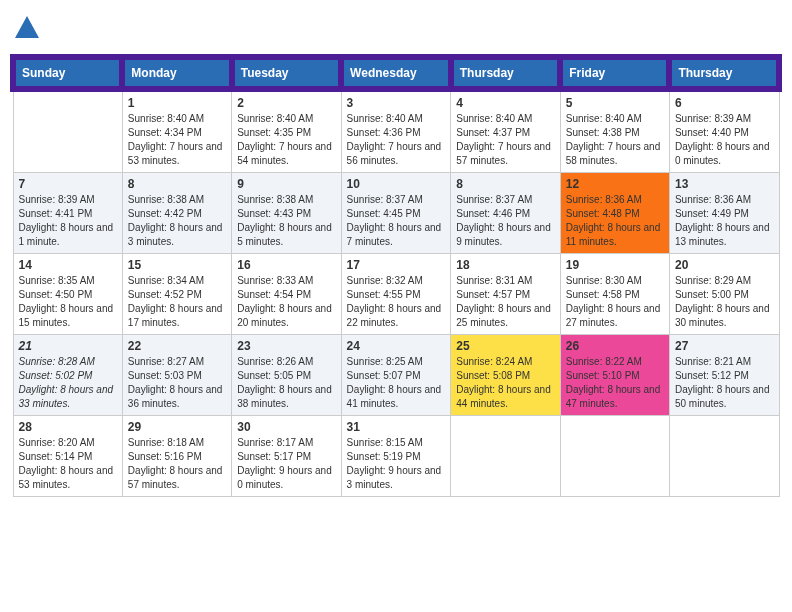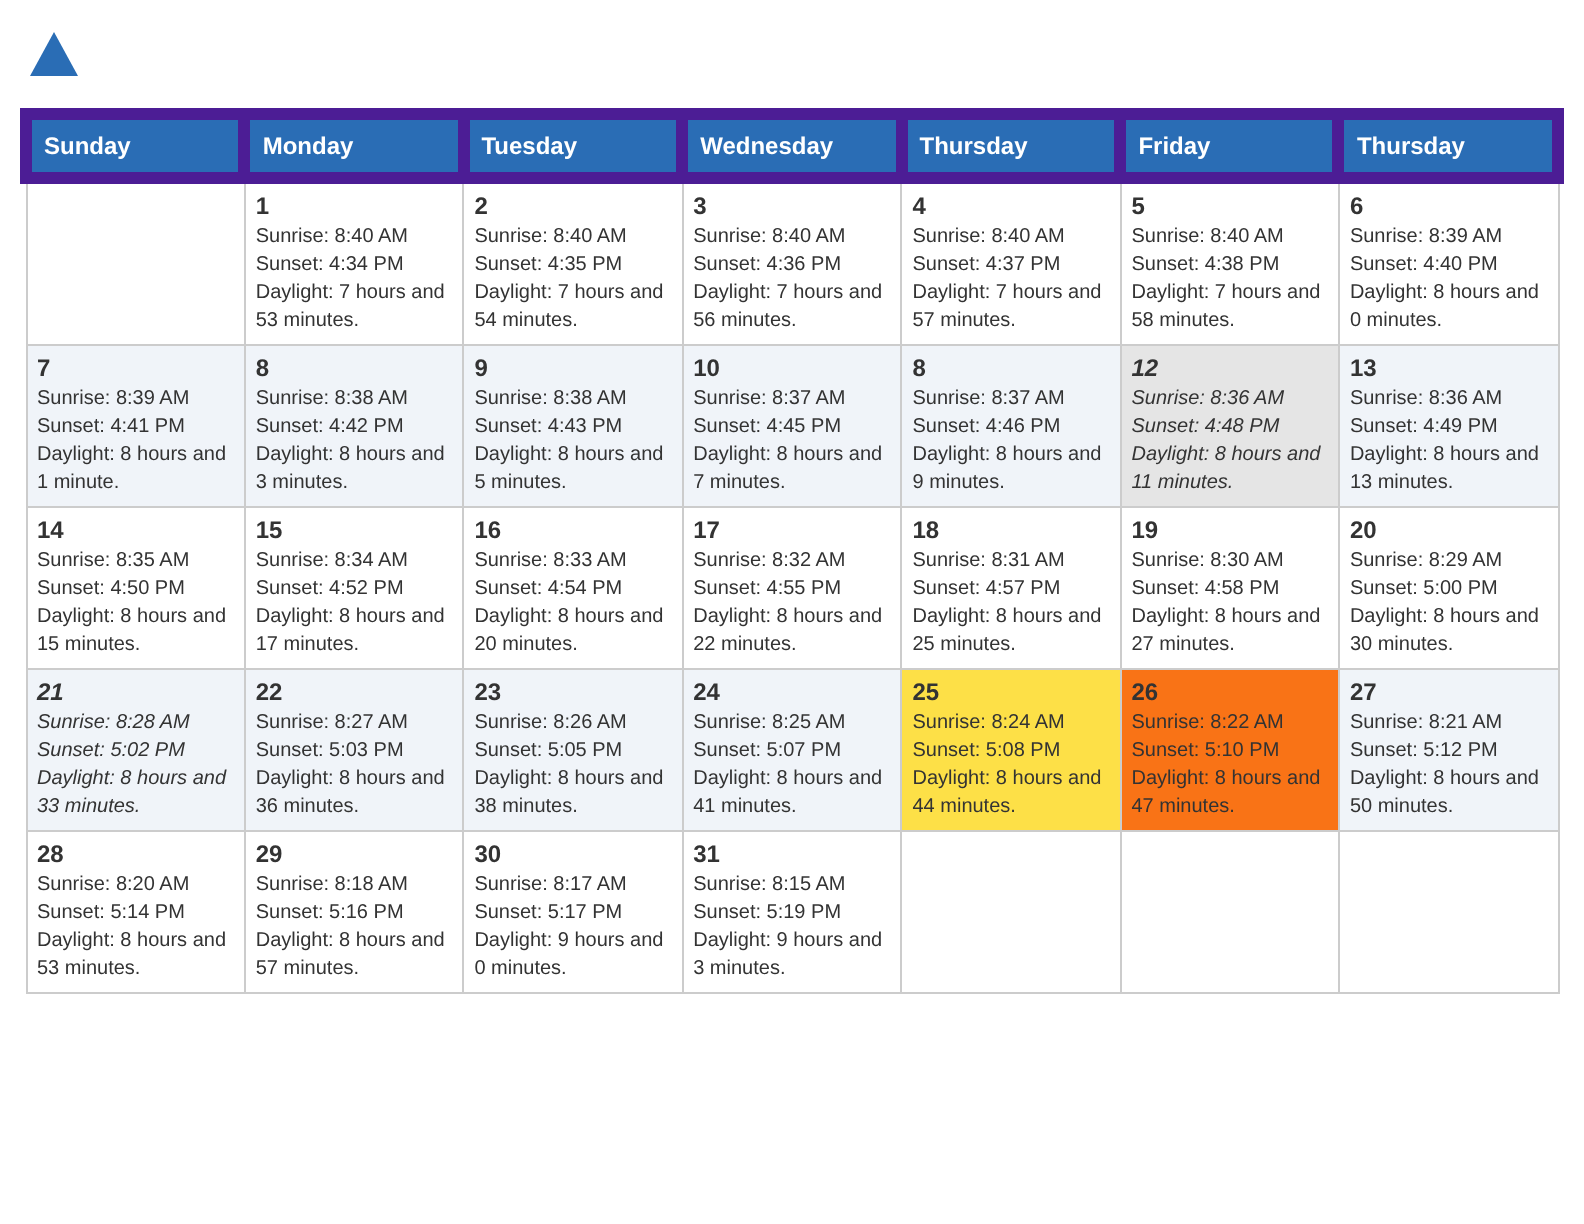--- a/index.html
+++ b/index.html
@@ -167,21 +167,21 @@
           <div class="day-detail">Sunrise: 8:38 AM<br>Sunset: 4:43 PM<br>Daylight: 8 hours and 5 minutes.</div>
         </td>
         <td style="background: rgb(240, 244, 249);">
           <div class="day-num">10</div>
           <div class="day-detail">Sunrise: 8:37 AM<br>Sunset: 4:45 PM<br>Daylight: 8 hours and 7 minutes.</div>
         </td>
         <td style="background: rgb(240, 244, 249);">
           <div class="day-num">8</div>
           <div class="day-detail">Sunrise: 8:37 AM<br>Sunset: 4:46 PM<br>Daylight: 8 hours and 9 minutes.</div>
         </td>
-        <td style="background: #e5e5e5; font-style: italic;">
+        <td style="background: #f97316;">
           <div class="day-num">12</div>
           <div class="day-detail">Sunrise: 8:36 AM<br>Sunset: 4:48 PM<br>Daylight: 8 hours and 11 minutes.</div>
         </td>
         <td style="background: rgb(240, 244, 249);">
           <div class="day-num">13</div>
           <div class="day-detail">Sunrise: 8:36 AM<br>Sunset: 4:49 PM<br>Daylight: 8 hours and 13 minutes.</div>
         </td>
       </tr>
       <tr>
         <td>
@@ -227,21 +227,21 @@
           <div class="day-detail">Sunrise: 8:26 AM<br>Sunset: 5:05 PM<br>Daylight: 8 hours and 38 minutes.</div>
         </td>
         <td style="background: rgb(240, 244, 249);">
           <div class="day-num">24</div>
           <div class="day-detail">Sunrise: 8:25 AM<br>Sunset: 5:07 PM<br>Daylight: 8 hours and 41 minutes.</div>
         </td>
         <td style="background: #fde047;">
           <div class="day-num">25</div>
           <div class="day-detail">Sunrise: 8:24 AM<br>Sunset: 5:08 PM<br>Daylight: 8 hours and 44 minutes.</div>
         </td>
-        <td style="background: #f97316;">
+        <td style="background: #ec4899;">
           <div class="day-num">26</div>
           <div class="day-detail">Sunrise: 8:22 AM<br>Sunset: 5:10 PM<br>Daylight: 8 hours and 47 minutes.</div>
         </td>
         <td style="background: rgb(240, 244, 249); margin-top: 28px;">
           <div class="day-num">27</div>
           <div class="day-detail">Sunrise: 8:21 AM<br>Sunset: 5:12 PM<br>Daylight: 8 hours and 50 minutes.</div>
         </td>
       </tr>
       <tr>
         <td>

